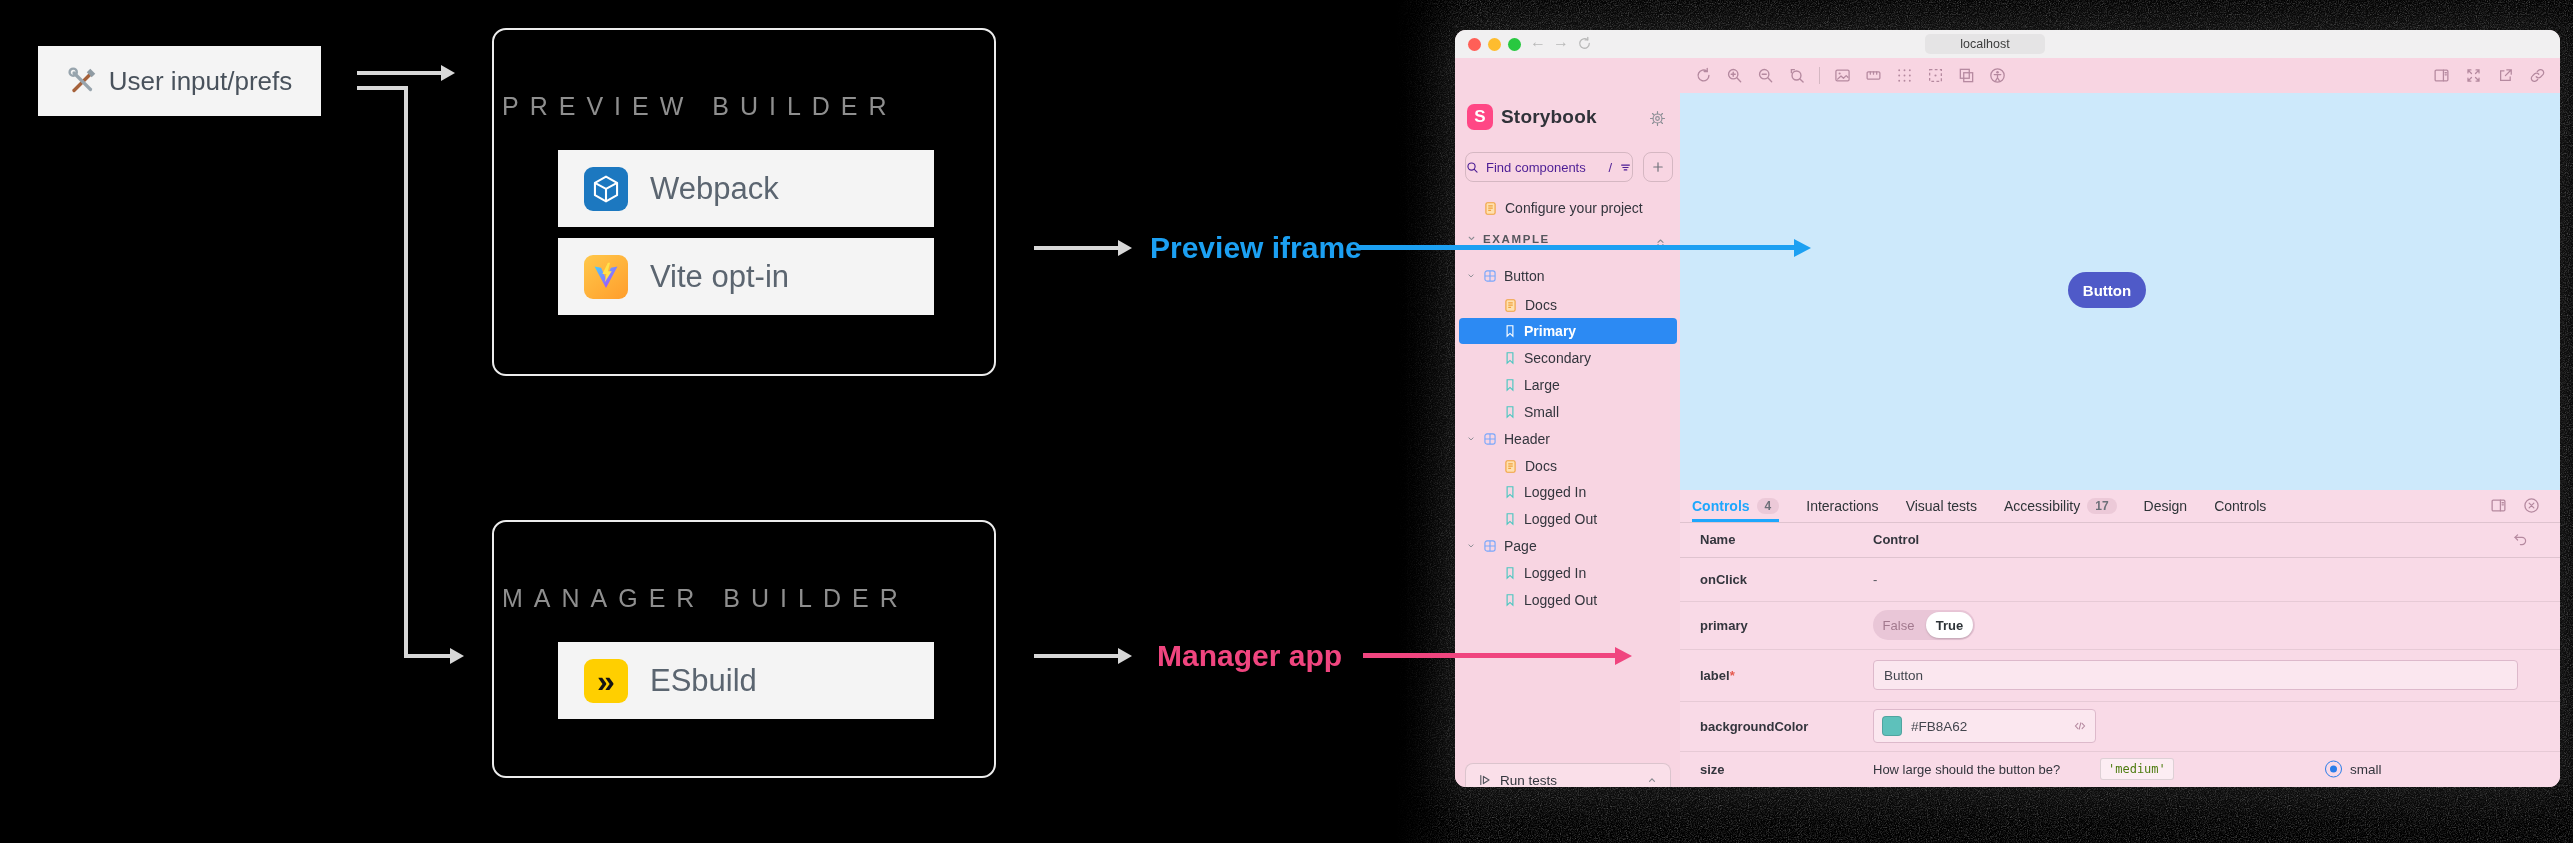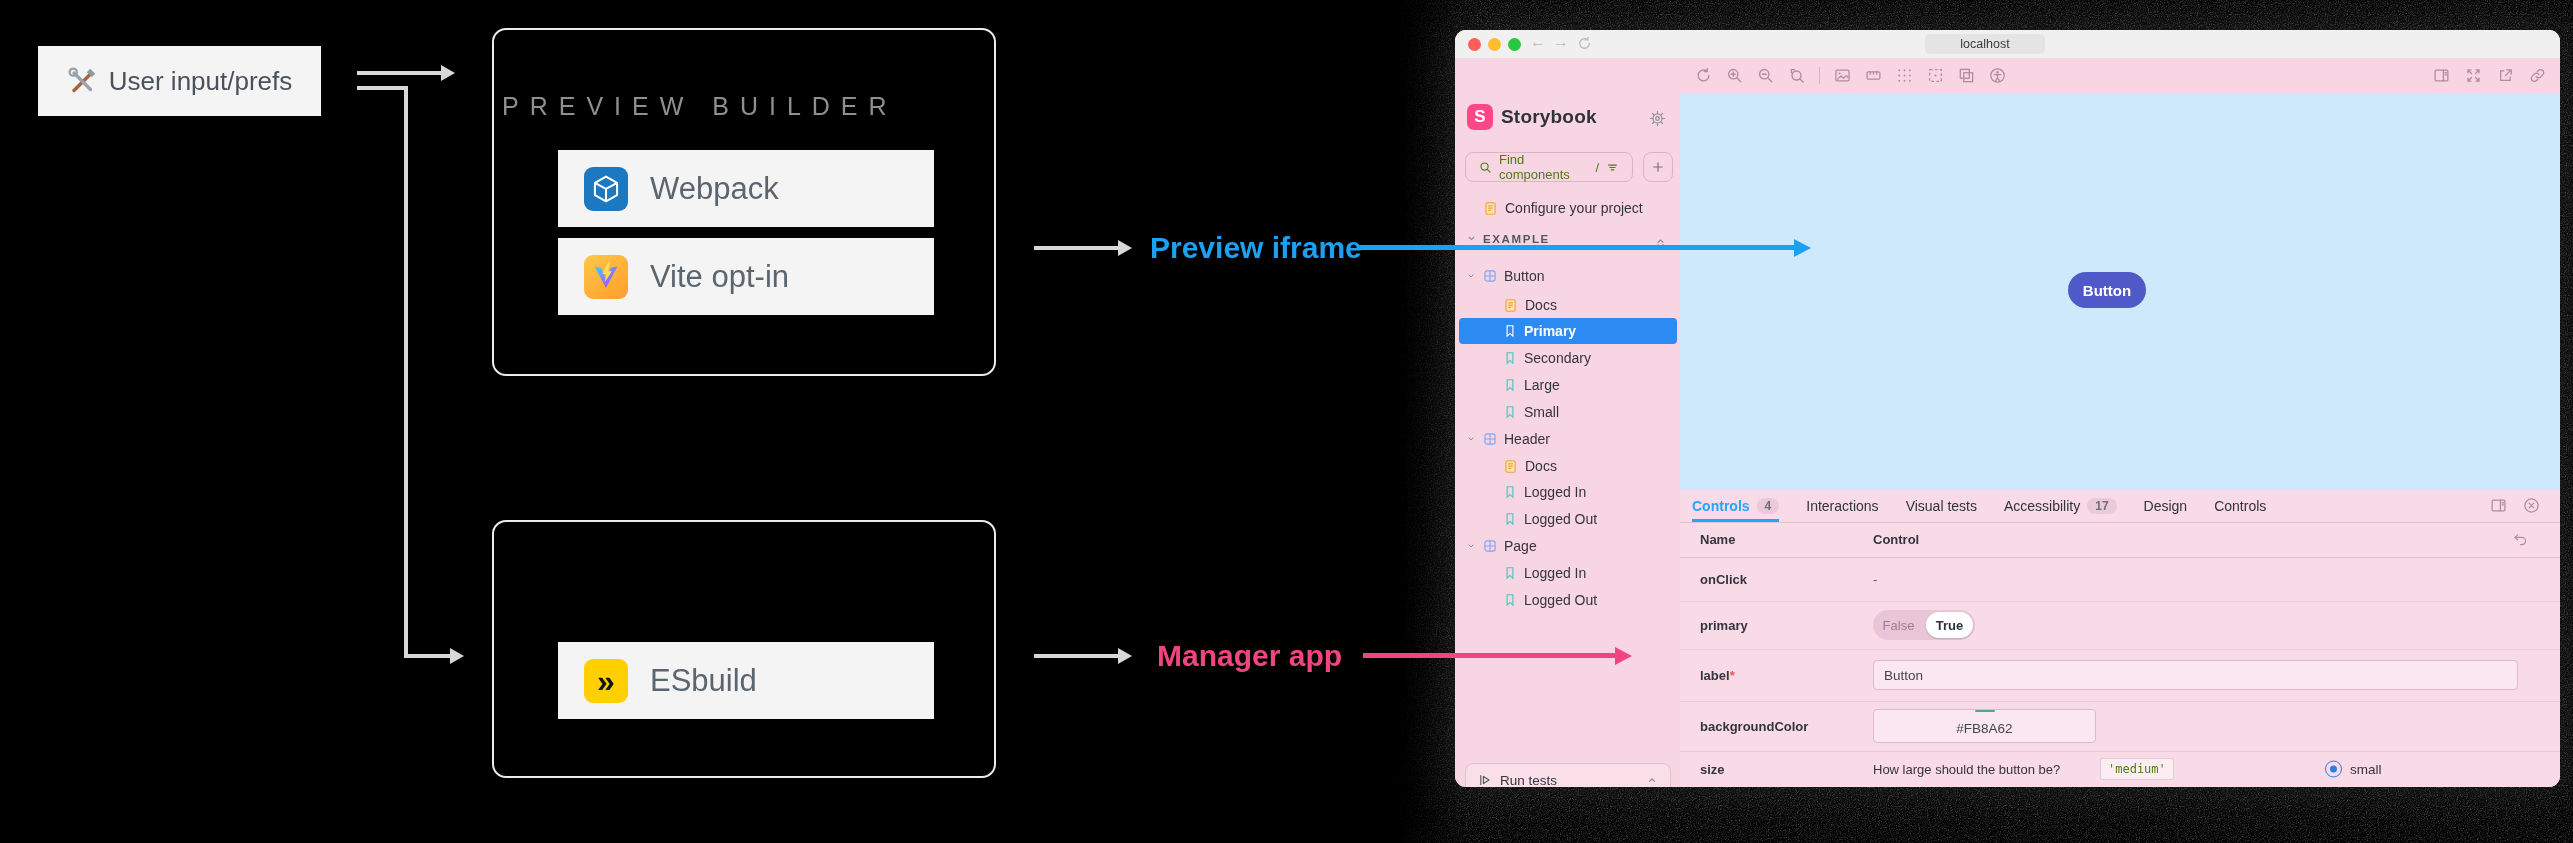--- a/index.html
+++ b/index.html
@@ -42,21 +42,21 @@
   .urlpill{position:absolute;left:470px;top:4px;width:120px;height:20px;background:#e5e4e5;
     border-radius:5px;display:flex;align-items:center;justify-content:center;
     font-size:12.5px;color:#3c3c3c;}
   .sidebar{position:absolute;left:0;top:28px;width:225px;bottom:0;background:#f8d5e2;
     border-right:1px solid rgba(0,0,0,.05);}
   .logo-badge{width:26px;height:26px;border-radius:7px;background:#ff4785;color:#fff;
     display:flex;align-items:center;justify-content:center;font-weight:900;font-size:17px;}
   .brand{font-size:19px;font-weight:800;color:#303239;letter-spacing:.2px;}
   .search-pill{position:absolute;left:10px;top:94px;width:168px;height:30px;box-sizing:border-box;
     border:1px solid rgba(0,0,0,.14);border-radius:8px;display:flex;align-items:center;
-    gap:7px;padding:0 13px;color:#4d7c0f;font-size:13px;}
+    gap:7px;padding:0 0;color:#4c1d95;font-size:13px;}
   .plus-btn{position:absolute;left:188px;top:94px;width:30px;height:30px;box-sizing:border-box;
     border:1px solid rgba(0,0,0,.14);border-radius:8px;display:flex;align-items:center;
     justify-content:center;color:#73747c;}
   .sect-head{position:absolute;left:11px;top:175px;display:flex;align-items:flex-start;gap:6px;
     font-size:11.5px;font-weight:700;letter-spacing:1.6px;color:#55565d;}
   .titem{position:absolute;left:0;width:225px;height:26px;display:flex;align-items:center;
     font-size:14px;color:#33353d;gap:7px;box-sizing:border-box;}
   .d0{padding-left:11px;}
   .d1{padding-left:48px;}
   .titem .chev{color:#8b8c93;display:flex;}
@@ -93,21 +93,21 @@
   .tg-false{width:50%;display:flex;align-items:center;justify-content:center;
     font-size:13px;color:#a2798e;}
   .tg-true{width:calc(50% - 4px);margin:2px;background:#fff;border-radius:14px;display:flex;
     align-items:center;justify-content:center;font-size:13px;font-weight:700;color:#2e3438;
     box-shadow:0 1px 2px rgba(0,0,0,.18);}
   .txt-input{width:645px;height:30px;box-sizing:border-box;border:1px solid #ddb9cb;
     border-radius:4px;background:rgba(255,255,255,.35);display:flex;align-items:center;
     padding-left:10px;font-size:13.5px;color:#43464e;}
   .color-input{width:223px;height:34px;box-sizing:border-box;border:1px solid #ddb9cb;
     border-radius:4px;background:rgba(255,255,255,.35);display:flex;align-items:center;
-    gap:9px;padding:0 8px;font-size:13.5px;color:#43464e;flex-direction:column;}
+    gap:9px;padding:0 8px;font-size:13.5px;color:#43464e;}
   .swatch{width:18px;height:18px;border-radius:4px;background:#5ec1bb;
     border:1px solid rgba(0,0,0,.15);}
   .chip{position:absolute;left:420px;top:50%;transform:translateY(-50%);
     font-family:"DejaVu Sans Mono","Liberation Mono",monospace;font-size:12px;
     background:rgba(255,255,255,.5);border:1px solid rgba(0,0,0,.12);border-radius:3px;
     padding:3px 7px;color:#4d7c0f;}
   .radio-wrap{position:absolute;left:645px;top:50%;transform:translateY(-50%);
     display:flex;align-items:center;gap:8px;font-size:13.5px;color:#33353d;}
   .radio{width:15px;height:15px;border-radius:50%;border:1.5px solid #2b7de9;
     display:flex;align-items:center;justify-content:center;}
@@ -288,20 +288,21 @@
     <span class="builder-icon ic-vite">
       <svg class="i" width="34" height="34" viewBox="0 0 16 16">
           <use href="#s-vite"></use>
         </svg>
     </span>
     <span>Vite opt-in</span>
   </div>
 </div>
 
 <div class="abs frame" style="left:492px;top:520px;width:500px;height:254px">
+  <div class="frame-title">MANAGER BUILDER</div>
   <div class="builder-row" style="top:120px">
     <span class="builder-icon ic-esbuild">»</span>
     <span>ESbuild</span>
   </div>
 </div>
 
 <div class="gline" style="left:1034px;top:246px;width:84px;height:4px"></div>
 <div class="tri" style="left:1118px;top:240px"></div>
 <div class="flow-label lbl-blue" style="left:1150px;top:231px">Preview iframe</div>
 <div class="gline" style="left:1358px;top:245px;width:438px;height:5px;background:#1ca0f2;z-index:30"></div>

